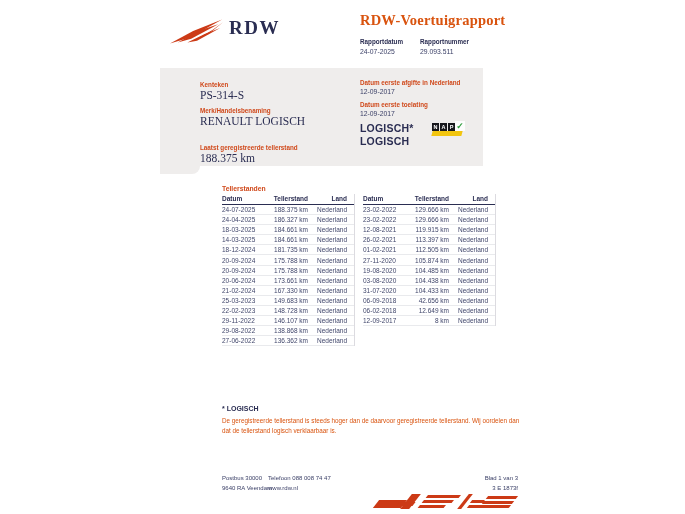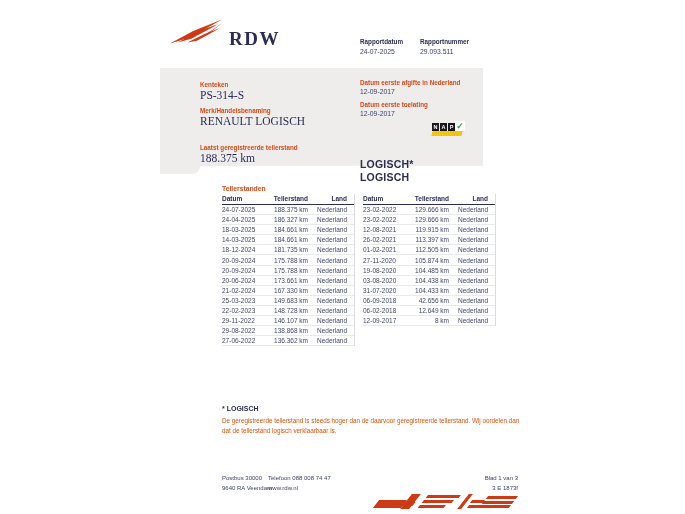--- a/index.html
+++ b/index.html
@@ -1,40 +1,40 @@
 <!DOCTYPE html>
 <html><head>
 <meta charset="utf-8">
 <style>
   * { margin:0; padding:0; box-sizing:border-box; }
   html,body { background:#ffffff; }
   .page { position:relative; width:685px; height:514px; background:#ffffff; overflow:hidden;
           font-family:"Liberation Sans", sans-serif; color:#2A2D52; }
 
   
-  .logo { position:absolute; left:170px; top:16px; display:flex; align-items:flex-end; }
+  .logo { position:absolute; left:170px; top:16px; display:flex; align-items:flex-start; }
   .logo-word { font-family:"Liberation Serif", serif; font-weight:bold; font-size:19px;
                color:#2A2D52; letter-spacing:1.5px; margin-left:5px; margin-top:1px; }
   .doc-title { position:absolute; left:360px; top:12px; font-family:"Liberation Serif", serif;
                font-weight:bold; font-size:14.5px; color:#D9530E; letter-spacing:0.2px; }
   .meta { position:absolute; top:38px; }
   .meta.m1 { left:360px; } .meta.m2 { left:420px; }
   .meta .mlbl { font-size:6.3px; font-weight:bold; color:#2A2D52; }
   .meta .mval { font-size:6.8px; color:#3C4168; margin-top:3px; }
 
   
   .summary-box { position:absolute; left:160px; top:68px; width:323px; height:98px; background:#EFEDEC; }
   .summary-tab { position:absolute; left:160px; top:166px; width:40px; height:8px; background:#EFEDEC;
                  border-radius:0 0 8px 0; }
   .flbl { position:absolute; font-size:6.3px; font-weight:bold; color:#D0491B; white-space:nowrap; }
   .fval-serif { position:absolute; font-family:"Liberation Serif", serif; font-size:11.5px;
                 color:#2A2D52; white-space:nowrap; }
   .fval-small { position:absolute; font-size:6.8px; color:#3C4168; white-space:nowrap; }
   .oordeel { position:absolute; left:360px; top:122px; font-size:10.5px; line-height:13px;
-             font-weight:bold; color:#2A2D52; letter-spacing:0.2px;margin-top:36px; }
+             font-weight:bold; color:#2A2D52; letter-spacing:0.2px; }
 
   
   .nap { position:absolute; left:431px; top:121px; width:36px; height:19px; }
   .nap-yellow { position:absolute; left:1px; top:10px; width:30px; height:5px; background:#F2C50F;
                 transform:skewX(-15deg); }
   .nap-sq { position:absolute; top:2px; width:7px; height:8px; background:#17171c; color:#fff;
             font-size:5.5px; font-weight:bold; text-align:center; line-height:8px; }
   .nap-n { left:1px; } .nap-a { left:9px; } .nap-p { left:17px; }
   .nap-check { position:absolute; left:24px; top:0; width:10px; height:10px; background:#fdfdfd;
                color:#2E9E3C; font-size:9px; font-weight:bold; line-height:10px; text-align:center; }
@@ -81,20 +81,21 @@
       <svg width="54" height="30" viewBox="0 0 56 30">
         <polygon class="sw" points="0,28 24,15 54,3 20,22"></polygon>
         <polygon class="sw" points="8,27 32,14 50,8 22,23"></polygon>
         <polygon class="sw" points="18,27 36,18 52,12 28,25"></polygon>
         <polygon class="sw" points="30,22 44,14 55,6 40,18"></polygon>
       </svg>
     </span>
     <span class="logo-word">RDW</span>
   </div>
 
+  <div class="doc-title">RDW-Voertuigrapport</div>
 
   <div class="meta m1">
     <div class="mlbl">Rapportdatum</div>
     <div class="mval">24-07-2025</div>
   </div>
   <div class="meta m2">
     <div class="mlbl">Rapportnummer</div>
     <div class="mval">29.093.511</div>
   </div>
 

